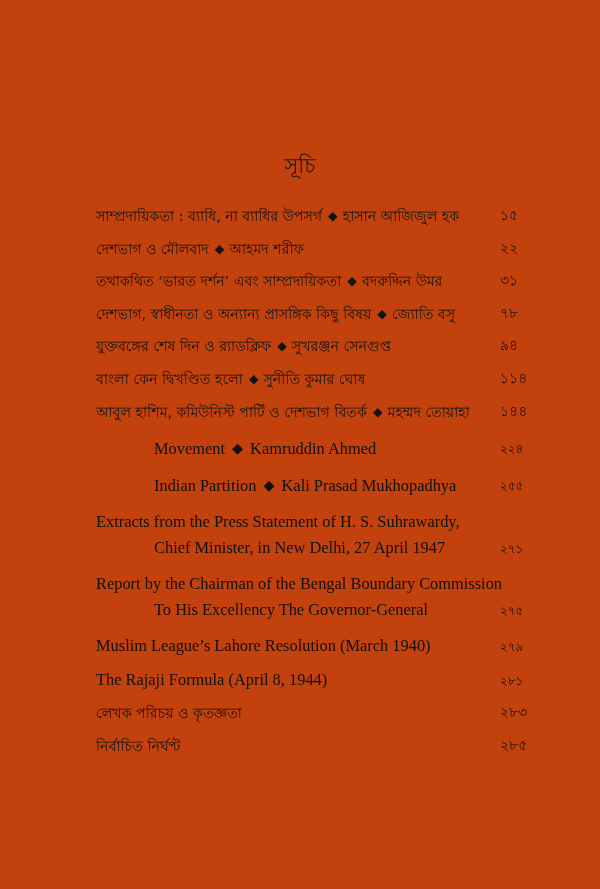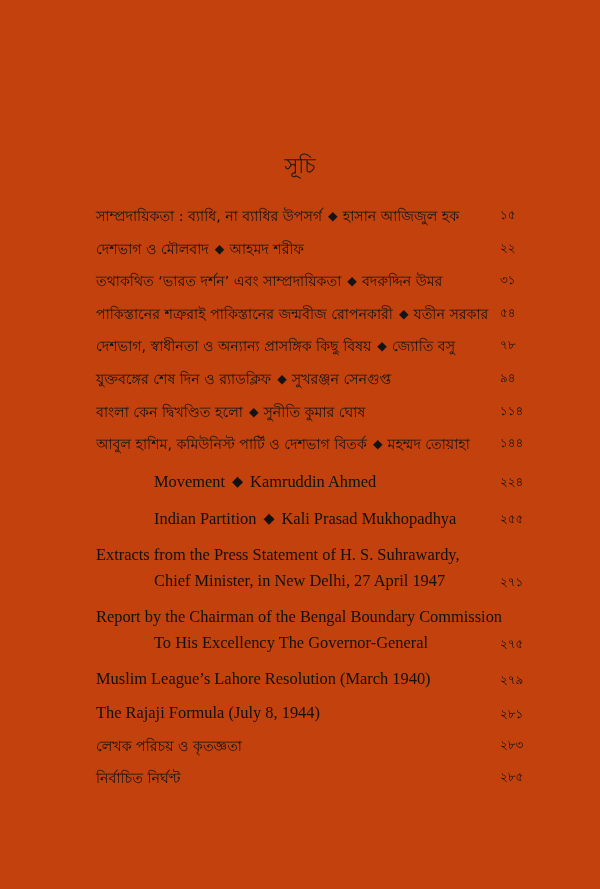--- a/index.html
+++ b/index.html
@@ -76,22 +76,22 @@
   }
 
   
   .bn {
     font-family: "DejaVu Sans", "Liberation Sans", sans-serif;
     font-size: 14.2px;
     line-height: 24.6px;
     color: #141414;
   }
   .bn .page-num {
-    font-family: Liberation Mono, monospace;
-    font-size: 12px;
+    font-family: Liberation Serif, serif;
+    font-size: 14px;
   }
 
   
   .en {
     font-family: "Liberation Serif", "DejaVu Serif", serif;
     font-size: 16.4px;
     line-height: 26px;
     color: #111111;
   }
   .en .page-num {
@@ -126,23 +126,20 @@
       <div class="entry bn">
         <div class="entry-line"><span class="entry-text">সাম্প্রদায়িকতা : ব্যাধি, না ব্যাধির উপসর্গ</span><span class="sep">◆</span><span class="entry-text">হাসান আজিজুল হক</span><span class="page-num">১৫</span></div>
       </div>
       <div class="entry bn">
         <div class="entry-line"><span class="entry-text">দেশভাগ ও মৌলবাদ</span><span class="sep">◆</span><span class="entry-text">আহমদ শরীফ</span><span class="page-num">২২</span></div>
       </div>
       <div class="entry bn">
         <div class="entry-line"><span class="entry-text">তথাকথিত ‘ভারত দর্শন’ এবং সাম্প্রদায়িকতা</span><span class="sep">◆</span><span class="entry-text">বদরুদ্দিন উমর</span><span class="page-num">৩১</span></div>
       </div>
       <div class="entry bn">
-        <div class="entry-line"><span class="entry-text">পাকিস্তানের শত্রুরাই পাকিস্তানের জন্মবীজ রোপনকারী</span><span class="sep">◆</span><span class="entry-text">যতীন সরকার</span><span class="page-num">৫৪</span></div>
-      </div>
-      <div class="entry bn">
         <div class="entry-line"><span class="entry-text">দেশভাগ, স্বাধীনতা ও অন্যান্য প্রাসঙ্গিক কিছু বিষয়</span><span class="sep">◆</span><span class="entry-text">জ্যোতি বসু</span><span class="page-num">৭৮</span></div>
       </div>
       <div class="entry bn">
         <div class="entry-line"><span class="entry-text">যুক্তবঙ্গের শেষ দিন ও র‌্যাডক্লিফ</span><span class="sep">◆</span><span class="entry-text">সুখরঞ্জন সেনগুপ্ত</span><span class="page-num">৯৪</span></div>
       </div>
       <div class="entry bn">
         <div class="entry-line"><span class="entry-text">বাংলা কেন দ্বিখণ্ডিত হলো</span><span class="sep">◆</span><span class="entry-text">সুনীতি কুমার ঘোষ</span><span class="page-num">১১৪</span></div>
       </div>
       <div class="entry bn">
         <div class="entry-line"><span class="entry-text">আবুল হাশিম, কমিউনিস্ট পার্টি ও দেশভাগ বিতর্ক</span><span class="sep">◆</span><span class="entry-text">মহম্মদ তোয়াহা</span><span class="page-num">১৪৪</span></div>
@@ -163,21 +160,21 @@
       <div class="spacer-2"></div>
       <div class="entry en">
         <div class="entry-line"><span class="entry-text">Report by the Chairman of the Bengal Boundary Commission</span></div>
         <div class="entry-line indent-en"><span class="entry-text">To His Excellency The Governor-General</span><span class="page-num">২৭৫</span></div>
       </div>
       <div class="spacer-2"></div>
       <div class="entry en">
         <div class="entry-line"><span class="entry-text">Muslim League’s Lahore Resolution (March 1940)</span><span class="page-num">২৭৯</span></div>
       </div>
       <div class="entry en">
-        <div class="entry-line"><span class="entry-text">The Rajaji Formula (July 8, 1944)</span><span class="page-num">২৮১</span></div>
+        <div class="entry-line"><span class="entry-text">The Rajaji Formula (April 8, 1944)</span><span class="page-num">২৮১</span></div>
       </div>
       <div class="entry bn">
         <div class="entry-line"><span class="entry-text">লেখক পরিচয় ও কৃতজ্ঞতা</span><span class="page-num">২৮৩</span></div>
       </div>
       <div class="entry bn">
         <div class="entry-line"><span class="entry-text">নির্বাচিত নির্ঘণ্ট</span><span class="page-num">২৮৫</span></div>
       </div>
     </div>
 
 </div>

